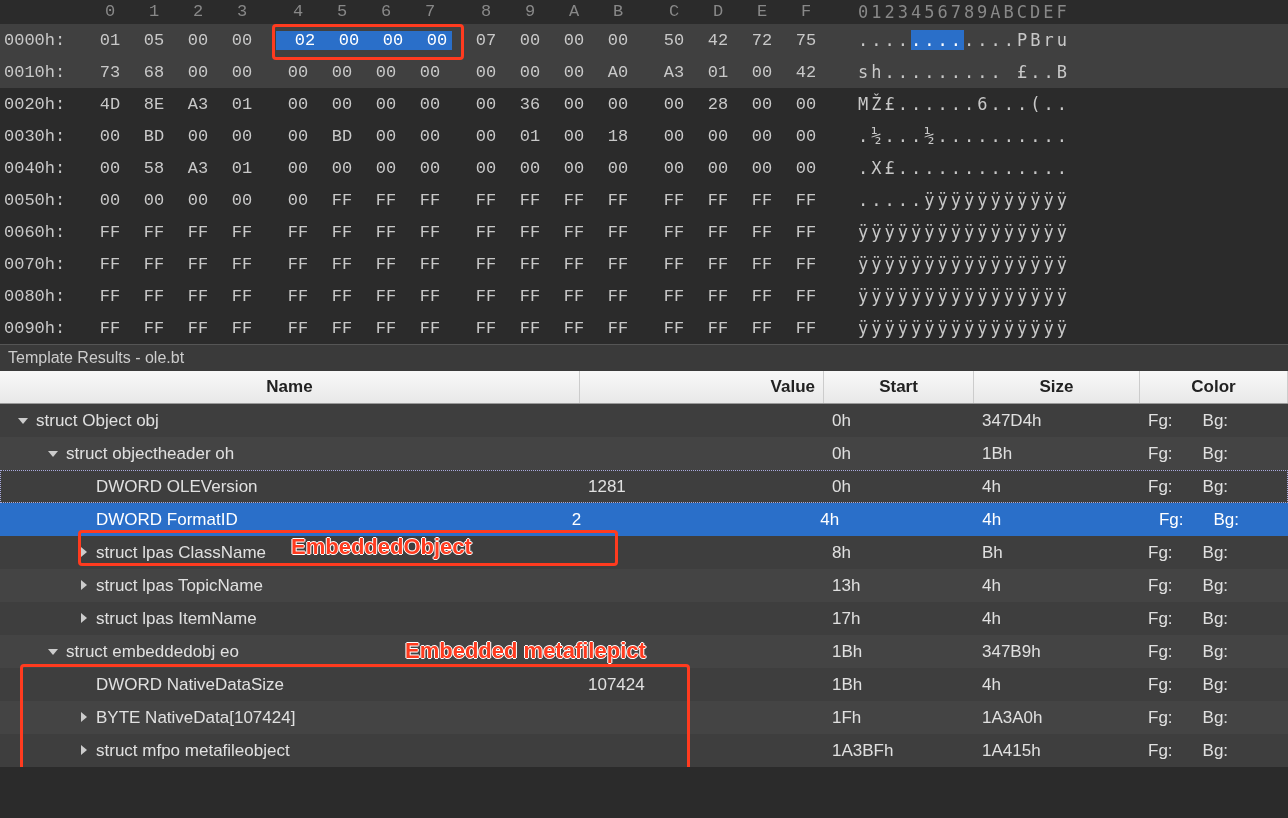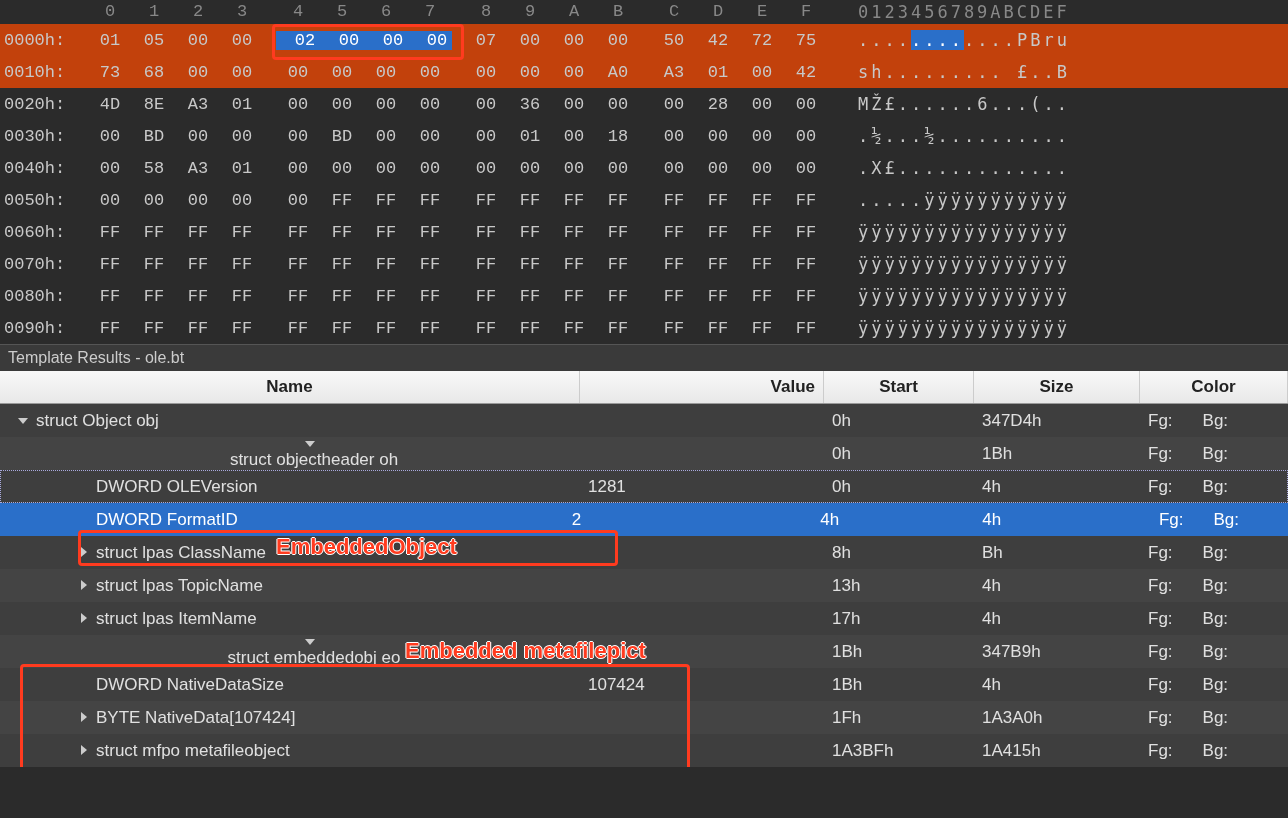--- a/index.html
+++ b/index.html
@@ -18,21 +18,21 @@
 }
 .offset-col { width: 88px; text-align: left; padding-left: 4px; }
 .hex-group { display: flex; }
 .hex-cell { width: 44px; text-align: center; }
 .ascii-col { padding-left: 30px; letter-spacing: 3px; font-family: 'Consolas', monospace; text-align: right; }
 .hex-row {
   display: flex;
   align-items: center;
   height: 32px;
 }
-.hex-row.sel-row { background: #c2410c; }
+.hex-row.sel-row { background: #404040; }
 .hex-sel { background: #2a6fc9; color: #fff; padding-left: 14px; }
 .group-sep { width: 12px; }
 .ascii-sel { background: #2a6fc9; color: #fff; }
 .hex-highlight-box {
   position: absolute;
   border: 3px solid #ff3b1f;
   border-radius: 4px;
   pointer-events: none;
 }
 .panel-title {
@@ -98,21 +98,21 @@
 .expander.closed::before {
   content: '';
   position: absolute;
   width: 0; height: 0;
   border-top: 5px solid transparent;
   border-bottom: 5px solid transparent;
   border-left: 6px solid #ccc;
   top: 0; left: 3px;
 }
 .indent-1 { padding-left: 18px !important; }
-.indent-2 { padding-left: 48px !important; flex-direction: column; }
+.indent-2 { padding-left: 48px !important; }
 .indent-3 { padding-left: 78px !important; }
 .annotation {
   position: absolute;
   color: #ff3b1f;
   font-weight: bold;
   font-family: 'Segoe UI', Arial, sans-serif;
   font-size: 22px;
   text-shadow: 1px 0 #fff, -1px 0 #fff, 0 1px #fff, 0 -1px #fff;
   pointer-events: none;
 }
@@ -555,17 +555,17 @@
           <div class="c-size">1A415h</div>
           <div class="c-color">
             <span>Fg:</span>
             <span>Bg:</span>
           </div>
         </div>
       </div>
   </div>
 
   <div class="hex-highlight-box" style="left:78px; top:530px; width:540px; height:36px;"></div>
-  <div class="annotation" style="left:276px; top:534px;">EmbeddedObject</div>
+  <div class="annotation" style="left:291px; top:534px;">EmbeddedObject</div>
 
   <div class="hex-highlight-box" style="left:20px; top:664px; width:670px; height:136px;"></div>
   <div class="annotation" style="left:394px; top:638px;margin-left:11px;">Embedded metafilepict</div>
 </div>
 
 </body></html>

